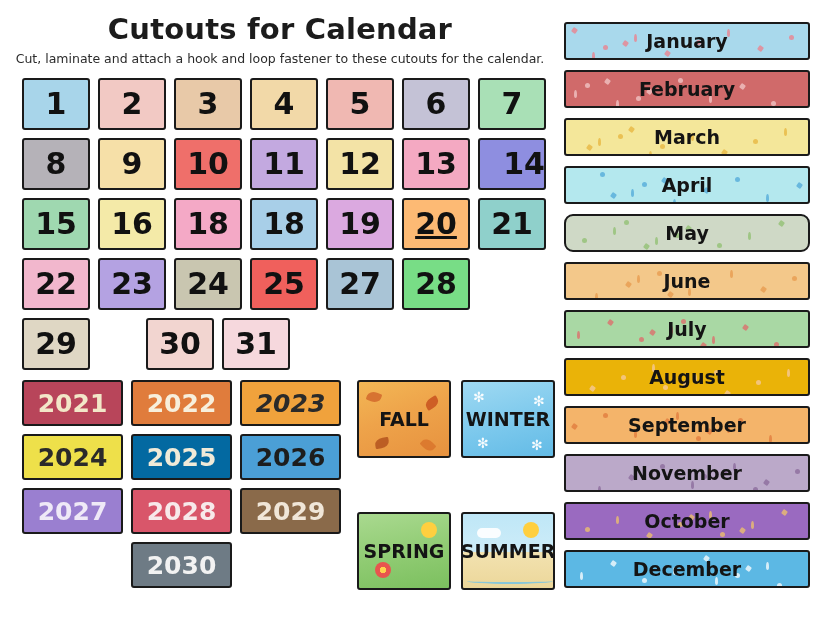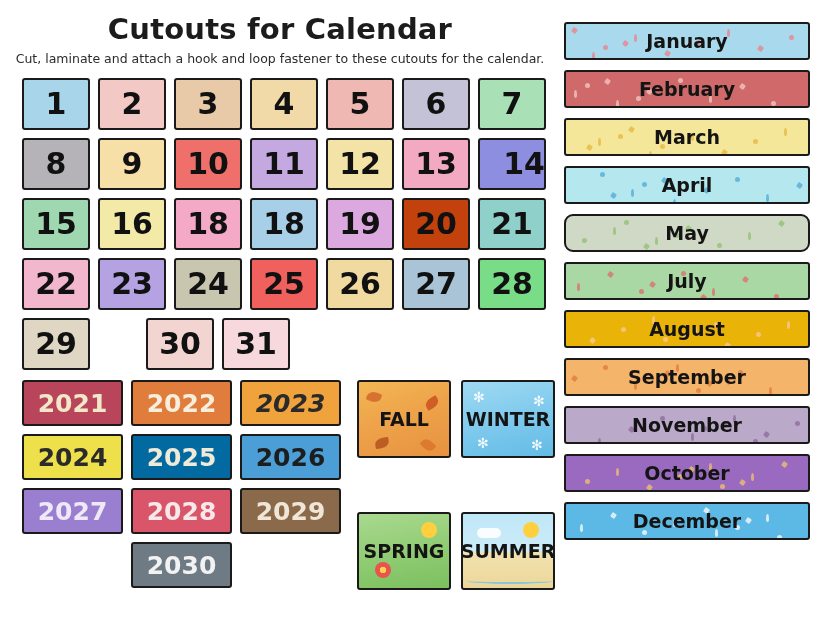--- a/index.html
+++ b/index.html
@@ -261,29 +261,28 @@
         <div class="num-card" style="background: rgb(243, 227, 166);">12</div>
         <div class="num-card" style="background: rgb(244, 169, 194);">13</div>
         <div class="num-card" style="background: rgb(142, 142, 224); padding-left: 24px;">14</div>
       </div>
       <div class="num-row">
         <div class="num-card" style="background: rgb(159, 216, 176);">15</div>
         <div class="num-card" style="background: rgb(244, 234, 168);">16</div>
         <div class="num-card" style="background: rgb(244, 169, 198);">18</div>
         <div class="num-card" style="background: rgb(168, 207, 232);">18</div>
         <div class="num-card" style="background: rgb(219, 169, 224);">19</div>
-        <div class="num-card" style="background: #c2410c;">20</div>
+        <div class="num-card" style="background: #fdba74; text-decoration: underline;">20</div>
         <div class="num-card" style="background: rgb(143, 208, 203);">21</div>
       </div>
       <div class="num-row">
         <div class="num-card" style="background: rgb(242, 183, 205);">22</div>
         <div class="num-card" style="background: rgb(180, 162, 226);">23</div>
         <div class="num-card" style="background: rgb(201, 198, 176);">24</div>
         <div class="num-card" style="background: rgb(240, 96, 92);">25</div>
-        <div class="num-card" style="background: rgb(240, 218, 160);">26</div>
         <div class="num-card" style="background: rgb(169, 196, 214);">27</div>
         <div class="num-card" style="background: rgb(120, 221, 134);">28</div>
       </div>
       <div class="num-row">
         <div class="num-card" style="background: rgb(223, 215, 196);">29</div>
         <div class="num-card" style="background: rgb(242, 213, 208); margin-left: 48px;">30</div>
         <div class="num-card" style="background: rgb(246, 216, 221);">31</div>
       </div>
     </div>
 
@@ -396,20 +395,33 @@
         <span class="speck star" style="background: rgb(143, 191, 111); left: 120px; top: 10px;"></span>
         <span class="speck dot" style="background: rgb(143, 191, 111); left: 151px; top: 27px;"></span>
         <span class="speck drop" style="background: rgb(143, 191, 111); left: 182px; top: 16px;"></span>
         <span class="speck star" style="background: rgb(143, 191, 111); left: 213px; top: 5px;"></span>
         <span class="speck dot" style="background: rgb(143, 191, 111); left: 16px; top: 22px;"></span>
         <span class="speck drop" style="background: rgb(143, 191, 111); left: 47px; top: 11px;"></span>
         <span class="speck star" style="background: rgb(143, 191, 111); left: 78px; top: 28px;"></span>
         <span class="speck dot" style="background: rgb(143, 191, 111); left: 109px; top: 17px;"></span>
         <span class="month-label">May</span>
       </div>
+      <div class="month-card" style="background: rgb(243, 200, 138);">
+        <span class="speck drop" style="background: rgb(231, 154, 76); left: 71px; top: 11px;"></span>
+        <span class="speck star" style="background: rgb(231, 154, 76); left: 102px; top: 28px;"></span>
+        <span class="speck dot" style="background: rgb(231, 154, 76); left: 133px; top: 17px;"></span>
+        <span class="speck drop" style="background: rgb(231, 154, 76); left: 164px; top: 6px;"></span>
+        <span class="speck star" style="background: rgb(231, 154, 76); left: 195px; top: 23px;"></span>
+        <span class="speck dot" style="background: rgb(231, 154, 76); left: 226px; top: 12px;"></span>
+        <span class="speck drop" style="background: rgb(231, 154, 76); left: 29px; top: 29px;"></span>
+        <span class="speck star" style="background: rgb(231, 154, 76); left: 60px; top: 18px;"></span>
+        <span class="speck dot" style="background: rgb(231, 154, 76); left: 91px; top: 7px;"></span>
+        <span class="speck drop" style="background: rgb(231, 154, 76); left: 122px; top: 24px;"></span>
+        <span class="month-label">June</span>
+      </div>
       <div class="month-card" style="background: rgb(169, 216, 164);">
         <span class="speck star" style="background: rgb(224, 106, 106); left: 84px; top: 18px;"></span>
         <span class="speck dot" style="background: rgb(224, 106, 106); left: 115px; top: 7px;"></span>
         <span class="speck drop" style="background: rgb(224, 106, 106); left: 146px; top: 24px;"></span>
         <span class="speck star" style="background: rgb(224, 106, 106); left: 177px; top: 13px;"></span>
         <span class="speck dot" style="background: rgb(224, 106, 106); left: 208px; top: 30px;"></span>
         <span class="speck drop" style="background: rgb(224, 106, 106); left: 11px; top: 19px;"></span>
         <span class="speck star" style="background: rgb(224, 106, 106); left: 42px; top: 8px;"></span>
         <span class="speck dot" style="background: rgb(224, 106, 106); left: 73px; top: 25px;"></span>
         <span class="speck drop" style="background: rgb(224, 106, 106); left: 104px; top: 14px;"></span>

